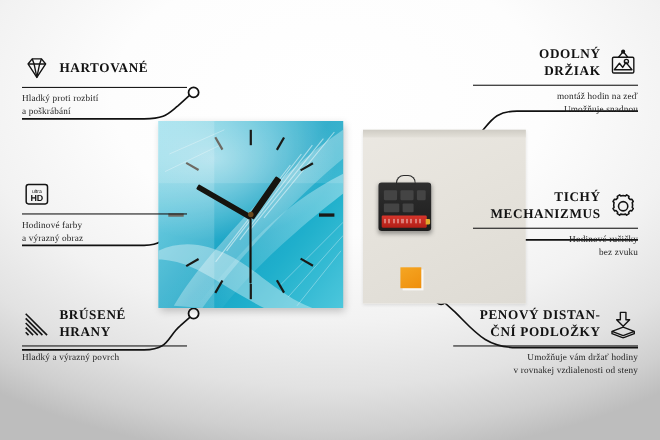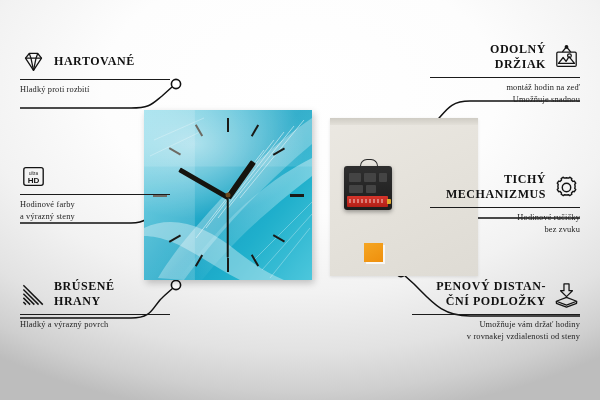--- a/index.html
+++ b/index.html
@@ -212,37 +212,38 @@
           <path d="M21,6.5 L19,12 L16,26.5"></path>
         </g>
       </svg>
       <div class="feat-title">
         <div>HARTOVANÉ</div>
       </div>
     </div>
     <div class="feat-rule"></div>
     <div class="feat-desc">
       <div>Hladký proti rozbití</div>
+      <div>a poškrábání</div>
     </div>
   </div>
 
   <div class="feat left" style="left:20px; top:163px;">
     <div class="feat-head">
       <svg class="feat-icon" viewBox="0 0 32 32">
         <rect x="4.5" y="5.5" width="23" height="21" rx="2.5" fill="none" stroke="#141414" stroke-width="1.6"></rect>
         <text x="16" y="14.4" font-family="Liberation Sans, sans-serif" font-size="5.4" text-anchor="middle" fill="#141414">ultra</text>
         <text x="16" y="23.4" font-family="Liberation Sans, sans-serif" font-size="9.6" font-weight="bold" text-anchor="middle" fill="#141414">HD</text>
       </svg>
       <div class="feat-title">
       </div>
     </div>
     <div class="feat-rule"></div>
     <div class="feat-desc">
       <div>Hodinové farby</div>
-      <div>a výrazný steny</div>
+      <div>a výrazný obraz</div>
     </div>
   </div>
 
   <div class="feat left" style="left:20px; top:279px;">
     <div class="feat-head">
       <svg class="feat-icon" viewBox="0 0 32 32">
         <g stroke="#141414" stroke-width="1.7" stroke-linecap="butt">
           <path d="M4,5 L27,28"></path>
           <path d="M4,10 L22,28"></path>
           <path d="M4,15 L17,28"></path>

